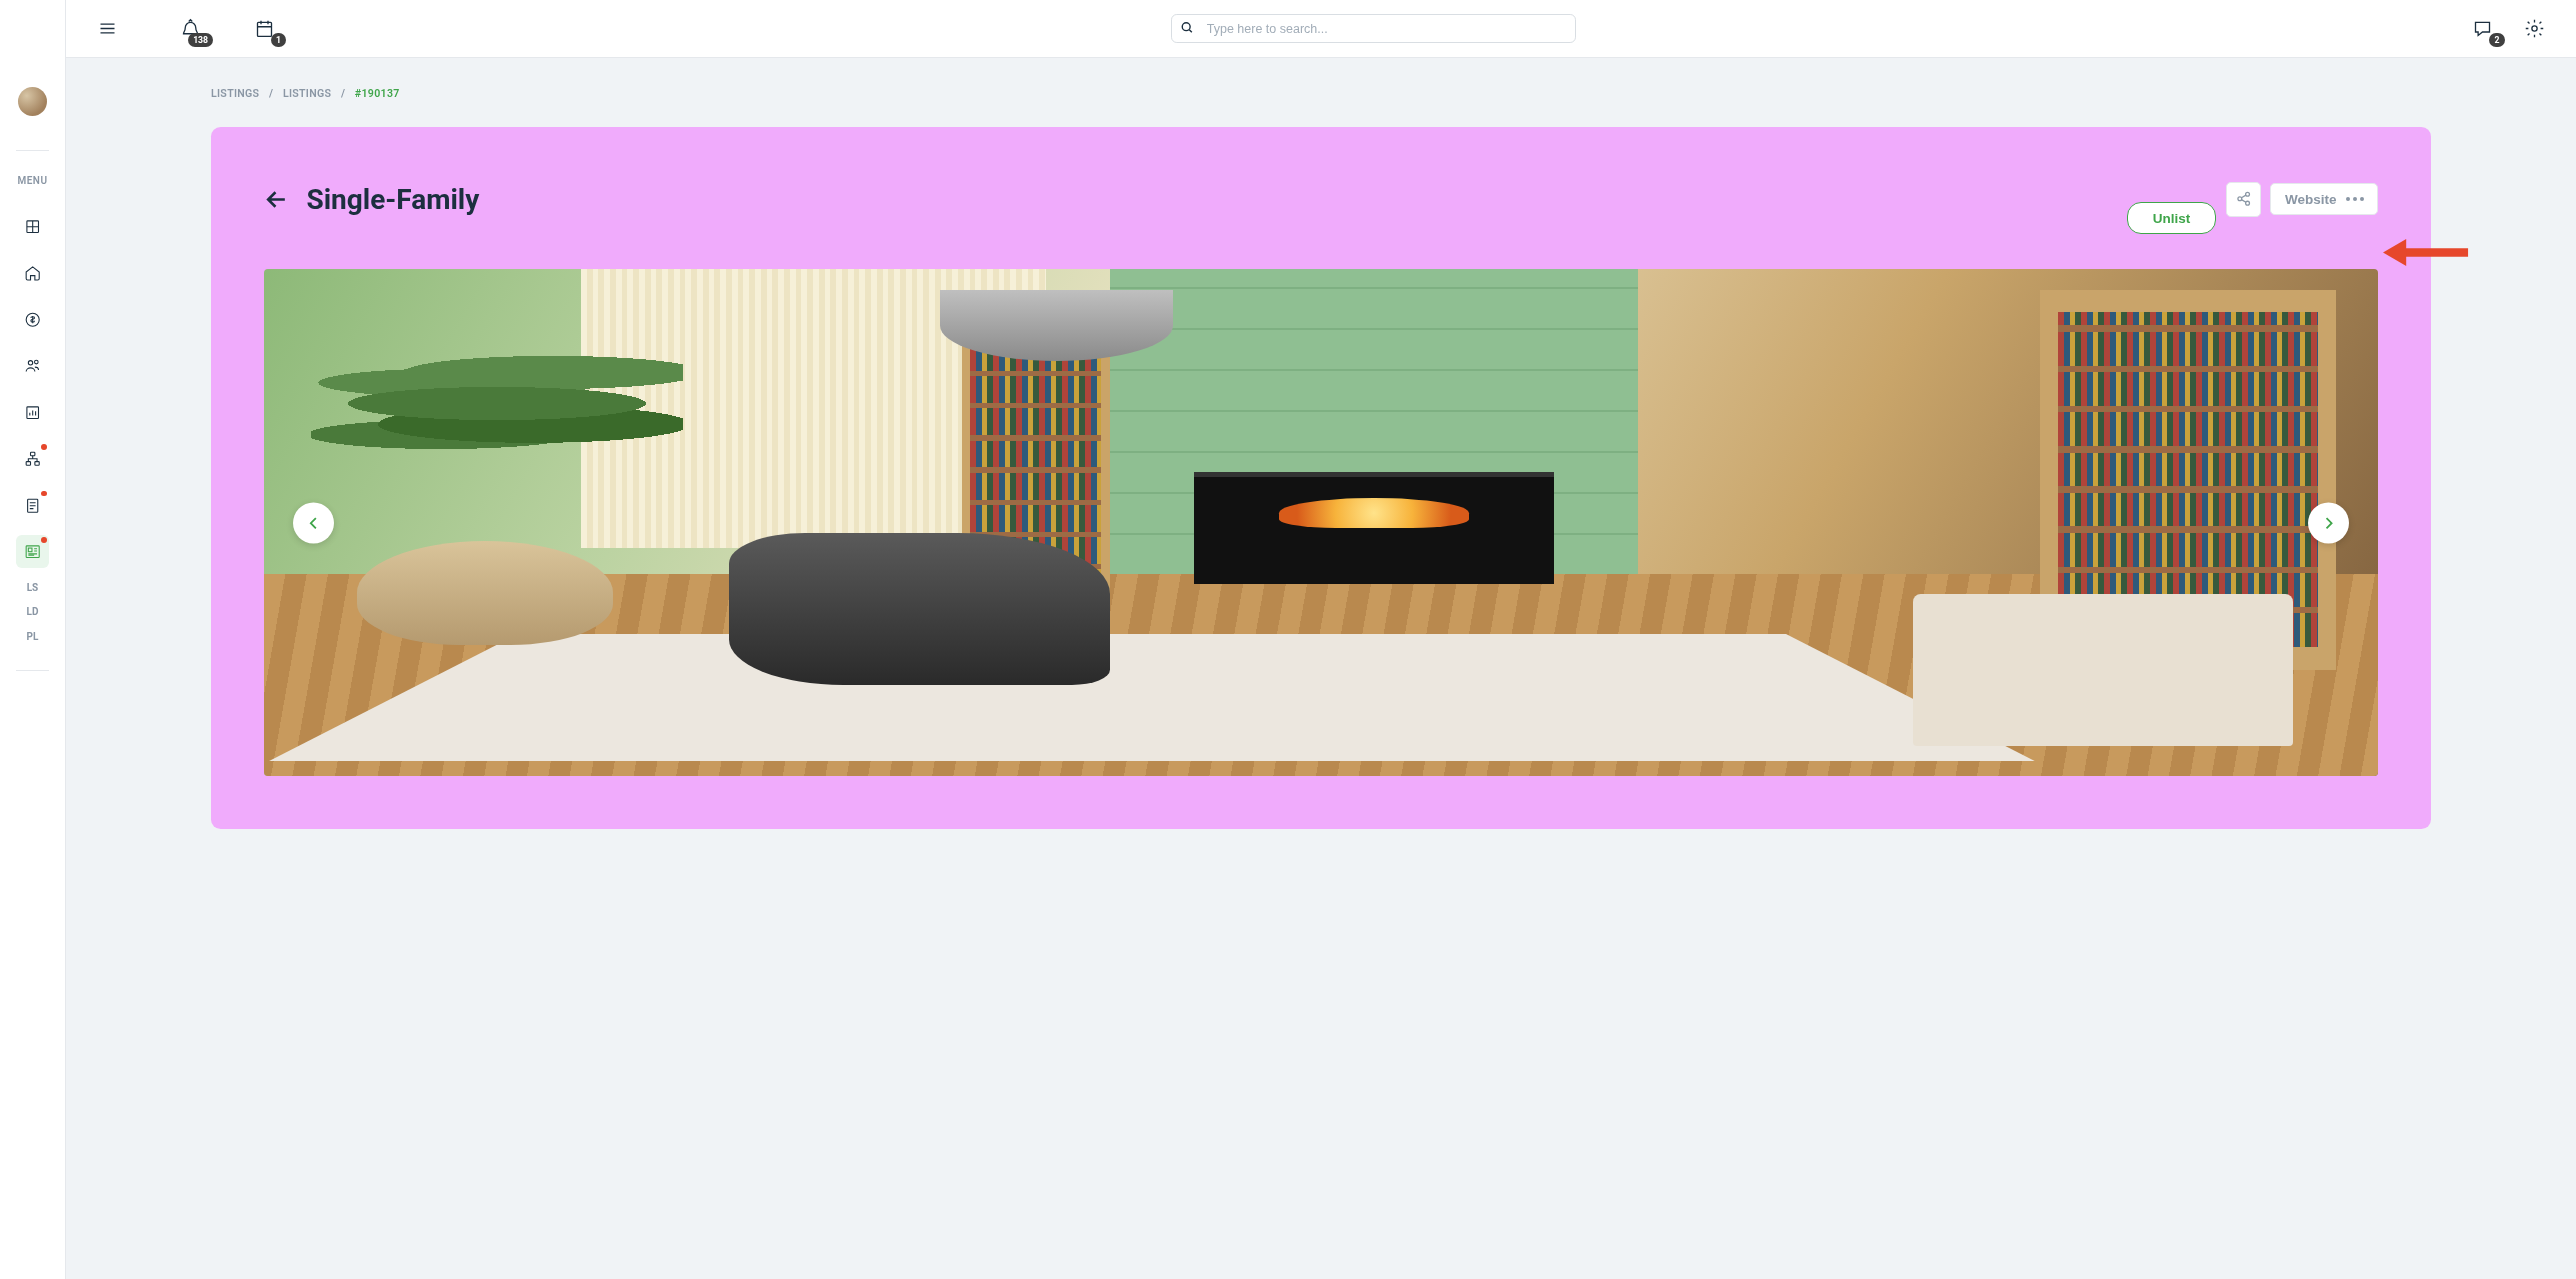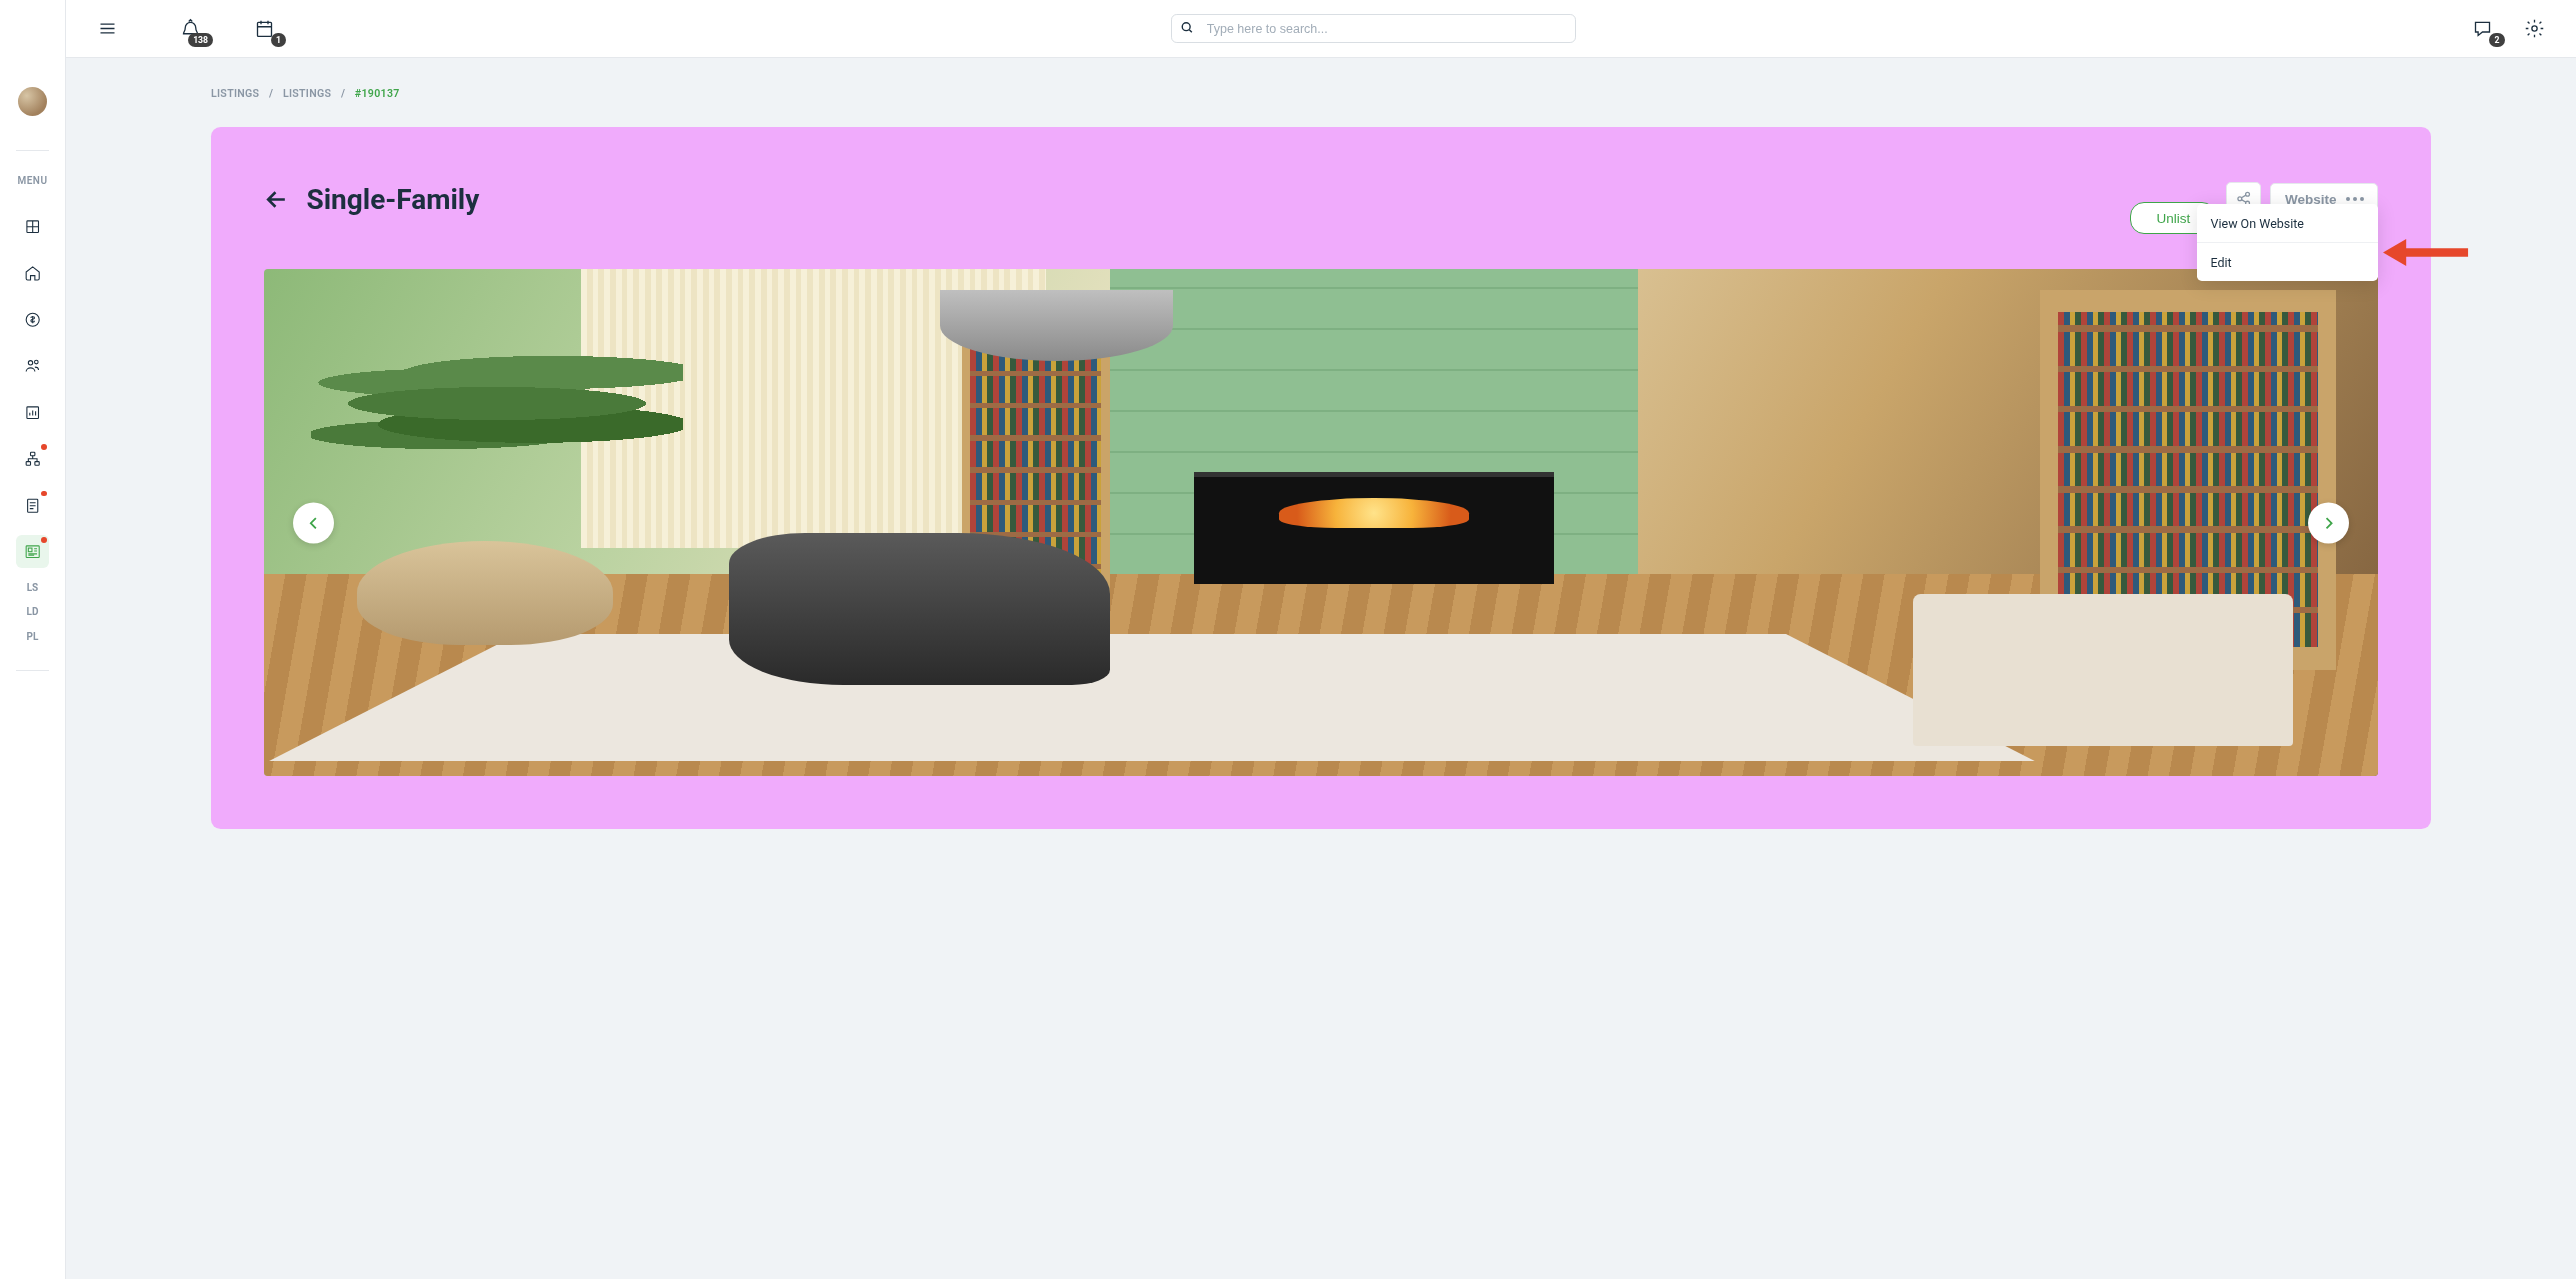--- a/index.html
+++ b/index.html
@@ -219,21 +219,21 @@
       align-items: center;
       gap: 9.6px;
     }
     .btn-unlist {
       border: 1px solid #3fa54a;
       color: #3fa54a;
       background: #ffffff;
       border-radius: 14px;
       padding: 7.7px 25px;
       font-size: 13.5px;
-      font-weight: 400;
+      font-weight: 700;
       cursor: pointer;
       margin-top: 38px;
     }
     .btn-square {
       border: 1px solid #e5e8ec;
       background: #ffffff;
       border-radius: 4.8px;
       width: 35px;
       height: 35px;
       display: flex;
@@ -608,24 +608,20 @@
               <span>Website</span>
               <span class="dots">
                   <span></span>
                   <span></span>
                   <span></span>
                 </span>
             </button>
           </div>
         </div>
 
-        <div class="dropdown">
-          <div class="dropdown-item">View On Website</div>
-          <div class="dropdown-item">Edit</div>
-        </div>
 
         <svg class="red-arrow" width="87" height="39" viewBox="0 0 90 40">
           <path d="M88 20 L18 20" stroke="#e6472b" stroke-width="9" fill="none"></path>
           <path d="M0 20 L24 6 L24 34 Z" fill="#e6472b"></path>
         </svg>
 
         <div class="gallery">
           <div class="scene-window"></div>
           <div class="scene-floor"></div>
           <div class="scene-rug"></div>

